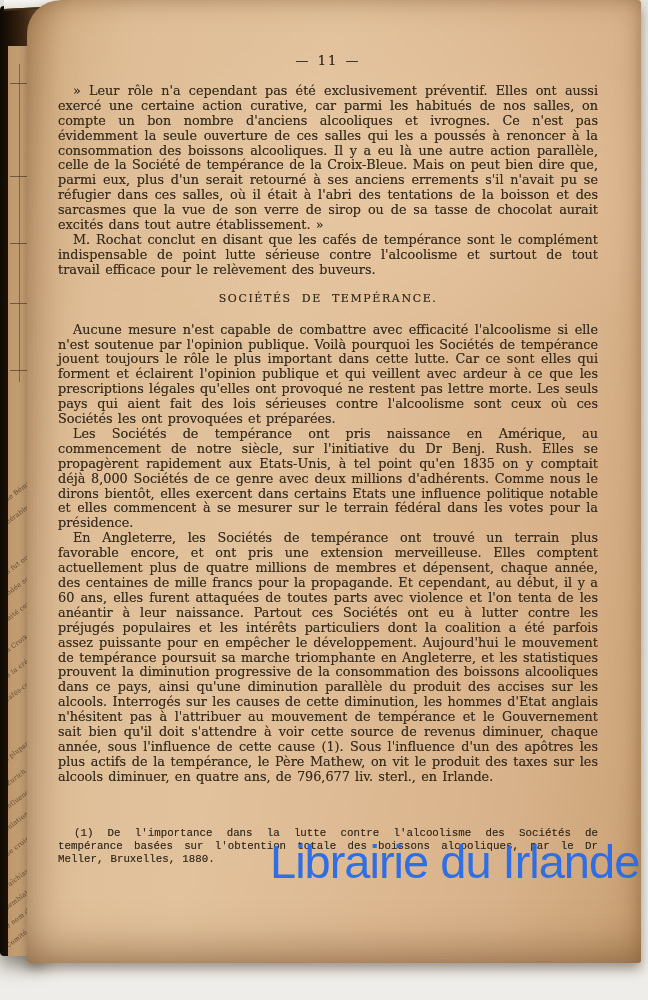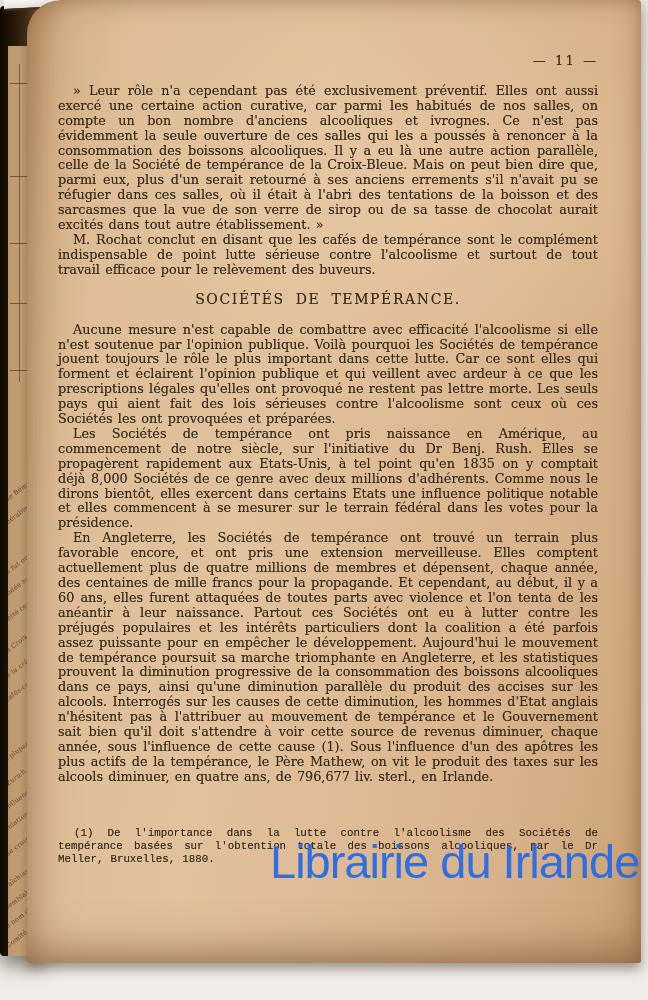--- a/index.html
+++ b/index.html
@@ -46,25 +46,25 @@
       inset -10px 0 20px -10px rgba(116,78,42,.42),
       inset 0 14px 26px -18px rgba(116,78,42,.38),
       0 6px 12px rgba(55,38,22,.45);
   }
   .text-block{
     position:absolute;left:31px;top:54px;width:540px;
     color:#362b1d;font-size:12.8px;line-height:14.9px;text-align:justify;
     word-spacing:1.2px;
     text-shadow:0 0 .5px rgba(54,43,29,.55);
   }
-  .page-number{text-align:right;letter-spacing:2px;margin:0 0 15px 0;font-size:13px;}
+  .page-number{text-align:center;letter-spacing:2px;margin:0 0 15px 0;font-size:13px;}
   .para{margin:0;text-indent:15px;}
   .para.no-indent{text-indent:0;}
   .section-heading{
-    text-align:center;font-size:14px;letter-spacing:1.6px;word-spacing:5px;
+    text-align:center;font-size:11px;letter-spacing:1.6px;word-spacing:5px;
     margin:14px 0 16px 0;text-indent:0;
   }
   .footnote{
     margin:42px 0 0 0;font-size:10.8px;line-height:13.2px;text-indent:16px;
     word-spacing:.6px;
     font-family:Liberation Mono, monospace;
   }
   .watermark{
     position:absolute;left:270px;top:834px;z-index:10;
     font-family:"Liberation Sans", sans-serif;

